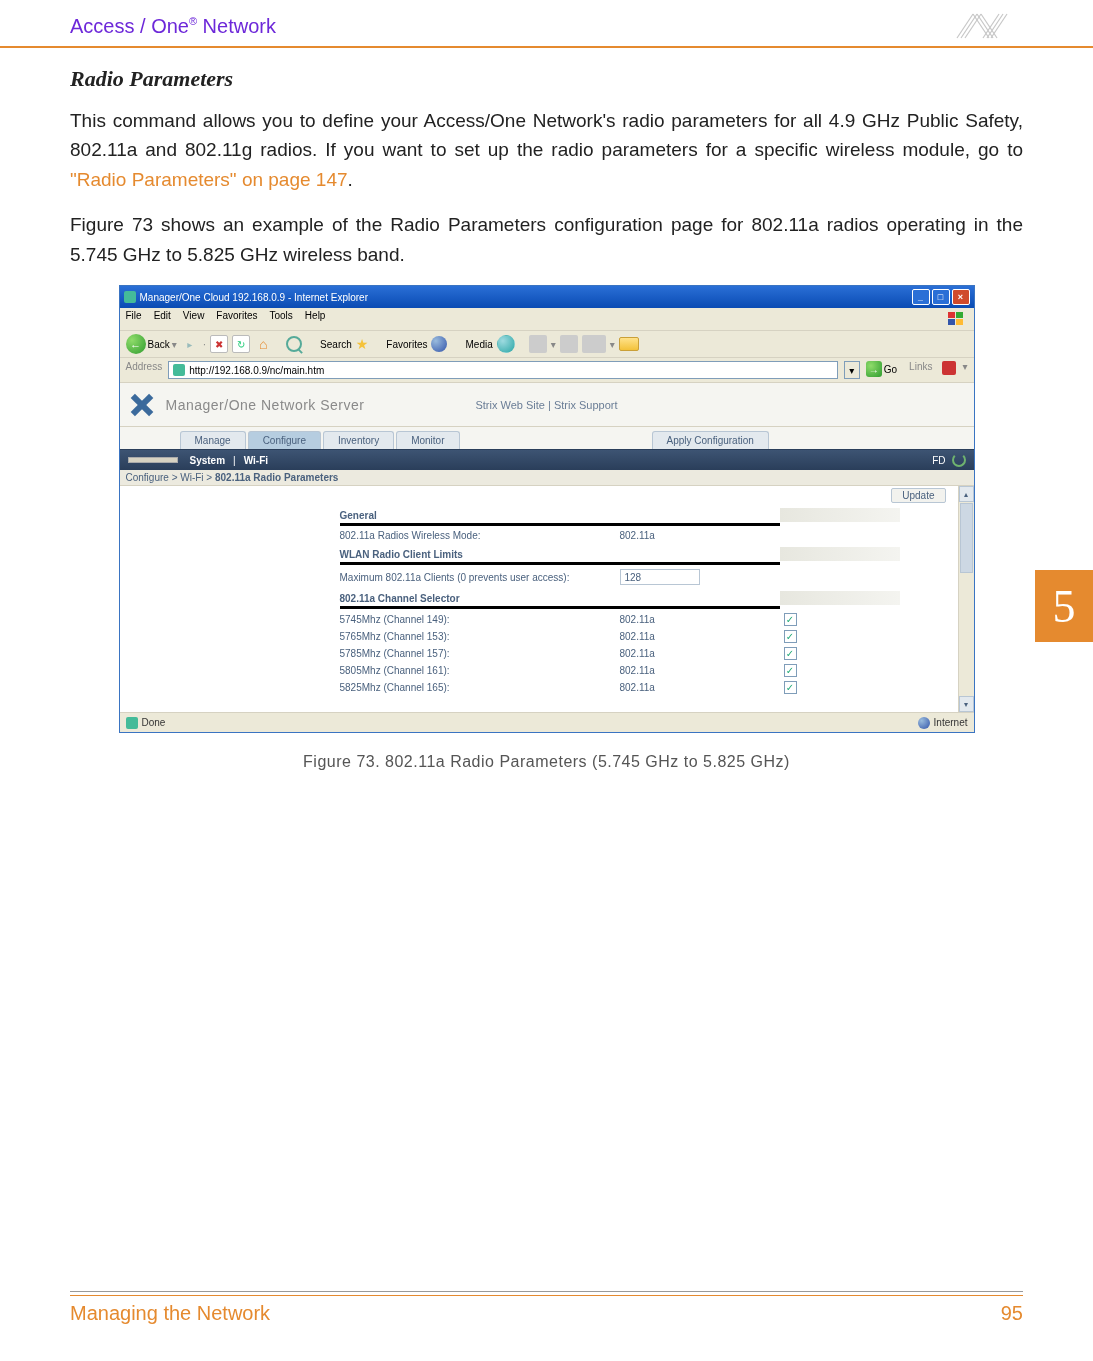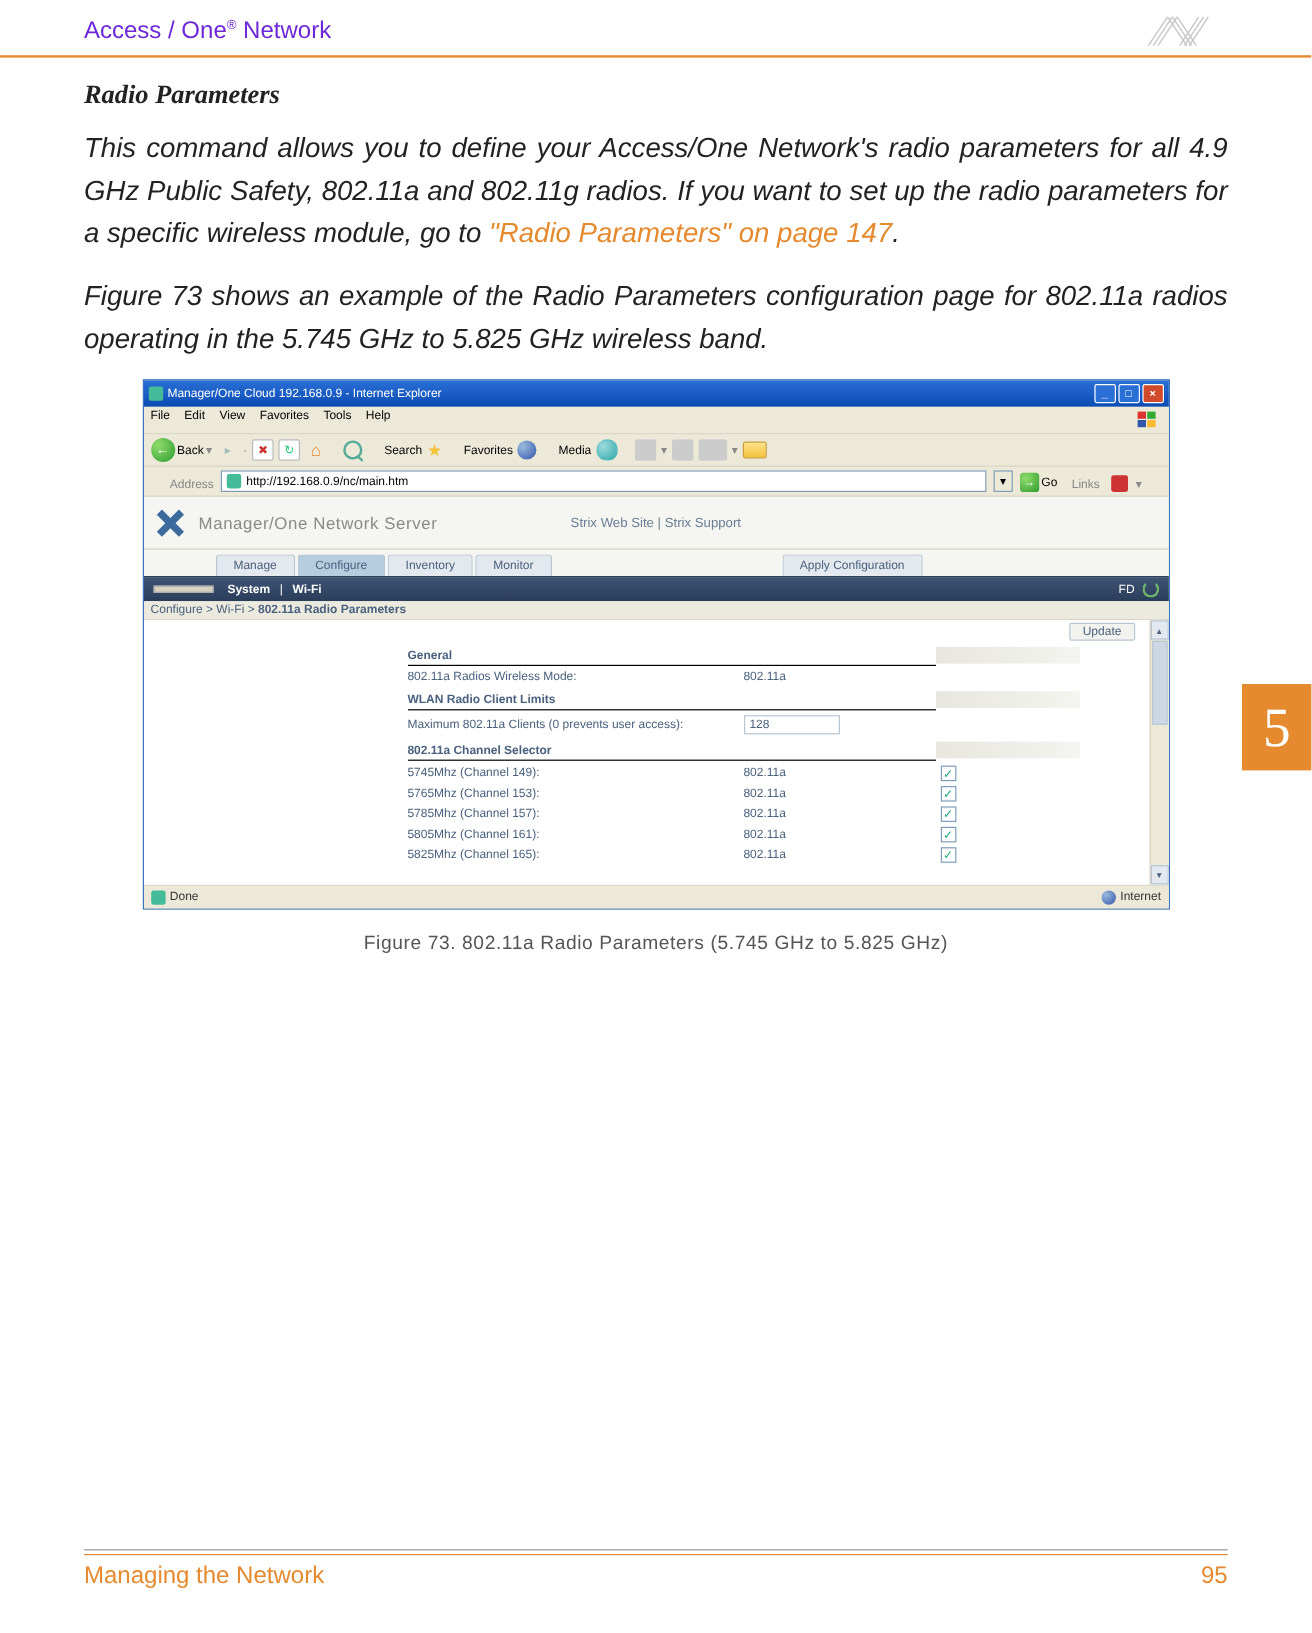--- a/index.html
+++ b/index.html
@@ -19,21 +19,21 @@
       border-bottom: 2px solid #e58a2f;
     }
     .brand-title { color: #6d28d9; font-size: 20px; font-weight: 400; }
     .brand-title sup { font-size: 11px; vertical-align: super; }
     .logo-mark {
       width: 72px; height: 28px; position: relative;
     }
     .logo-mark svg { width: 100%; height: 100%; }
     .main-content { padding: 18px 70px 0 70px; }
     .section-heading { font-style: italic; font-weight: 700; font-size: 22px; color: #222; margin-bottom: 14px; font-family: Georgia, 'Times New Roman', serif; }
-    .body-para { font-size: 23px; line-height: 1.55; color: #222; text-align: justify; margin-bottom: 16px; font-style: italic; }
+    .body-para { font-size: 19px; line-height: 1.55; color: #222; text-align: justify; margin-bottom: 16px; }
     .body-para .link { color: #e58a2f; }
 
     .figure-wrap {
       margin: 14px auto 14px auto;
       width: 856px;
     }
     .ie-window {
       border: 1px solid #3a74c2;
       background: #ece9d8;
       font-family: Tahoma, Arial, sans-serif;
@@ -73,21 +73,21 @@
     .tb-icon.home { color:#e58a2f; }
     .tb-lbl { display:flex; align-items:center; gap:18px; font-size:10px; }
     .tb-search .mag { width:16px; height:16px; border-radius:50%; border:2px solid #5a9; position:relative; }
     .tb-search .mag::after { content:''; position:absolute; width:6px; height:2px; background:#5a9; bottom:-2px; right:-3px; transform:rotate(45deg); }
     .tb-fav .star { color:#f5c23a; font-size:14px; }
     .tb-media .ball2 { width:16px; height:16px; border-radius:50%; background: radial-gradient(circle at 30% 30%, #9bd, #35a); }
     .tb-icon.teal { width:18px;height:18px;border-radius:50%;background:radial-gradient(circle at 30% 30%,#9edbe0,#2fa8a8); }
     .tb-icon.gray { width:18px;height:18px; background:#ccc; border-radius:2px; }
     .tb-icon.yellow-folder { width:20px; height:14px; background:linear-gradient(180deg,#ffe28a,#f3c23a); border:1px solid #caa038; border-radius:2px; }
     .ie-addressbar {
-      background:#ece9d8; padding:3px 22px; display:flex; align-items:flex-end; gap:6px;
+      background:#ece9d8; padding:3px 6px; display:flex; align-items:flex-start; gap:6px;
       border-bottom:1px solid #d6d2c2; font-size:10px;
     }
     .addr-label { color:#888; }
     .addr-input {
       flex:1; background:#fff; border:1px solid #7f9db9; height:18px; padding:0 4px;
       display:flex; align-items:center; gap:4px;
     }
     .addr-input .page-ico { width:12px; height:12px; background:#4b9; border-radius:2px; display:inline-block; }
     .addr-dd { width:16px; height:18px; border:1px solid #7f9db9; background:#ece9d8; display:flex; align-items:center; justify-content:center; }
     .go-btn { display:flex; align-items:center; gap:2px; }
@@ -121,21 +121,21 @@
     .refresh-circ { width:14px; height:14px; border:2px solid #6fb36f; border-radius:50%; border-top-color:transparent; }
     .bcr { background:#eceadf; color:#4a617e; font-size:10px; padding:2px 6px; border-bottom:1px solid #d6d2c2; }
     .bcr b { font-weight:700; }
 
     .content-area { background:#fff; display:flex; position:relative; }
     .content-area .spacer-left { width:220px; background:#fff; }
     .content-panel { flex:1; padding:6px 0 12px 0; position:relative; background:#fff; }
     .update-btn-row { position:absolute; right:28px; top:2px; }
     .update-btn { background:#f2f2ee; border:1px solid #b8c6d4; padding:1px 10px; font-size:10px; color:#4a617e; border-radius:2px; }
     .cfg-section { margin-bottom:6px; }
-    .cfg-head { color:#4a617e; font-size:10px; font-weight:700; padding:2px 0 2px 0; border-bottom:1px solid #000000; width:440px; position:relative; }
+    .cfg-head { color:#4a617e; font-size:10px; font-weight:700; padding:2px 0 2px 0; border-bottom:3px solid #000000; width:440px; position:relative; }
     .cfg-head .shade { position:absolute; right:-120px; top:0; width:120px; height:14px; background:linear-gradient(90deg,#e7e7df,#f4f4f0); }
     .cfg-row { display:flex; align-items:center; font-size:10px; color:#4a617e; margin-top:4px; width:600px; }
     .cfg-row .lbl { width:280px; }
     .cfg-row .val { width:140px; }
     .cfg-row .valbox { width:80px; height:16px; border:1px solid #b8c6d4; background:#fff; padding:0 4px; display:flex; align-items:center; }
     .cfg-row .chk { width:13px; height:13px; border:1px solid #7f9db9; background:#fff; display:flex; align-items:center; justify-content:center; margin-left:24px; color:#2a7; font-size:10px; }
     .scroll-track { position:absolute; right:0; top:0; bottom:0; width:16px; background:#ece9d8; border-left:1px solid #d6d2c2; display:flex; flex-direction:column; }
     .scroll-btn { height:16px; background:#e3e9ee; border:1px solid #b8c6d4; display:flex; align-items:center; justify-content:center; font-size:8px; color:#4a617e; }
     .scroll-thumb { flex:0 0 70px; background:#cdd8e3; border:1px solid #b8c6d4; margin:1px; }
     .ie-statusbar { background:#ece9d8; border-top:1px solid #d6d2c2; font-size:10px; color:#333; height:20px; display:flex; align-items:center; padding:0 6px; justify-content:space-between; }

